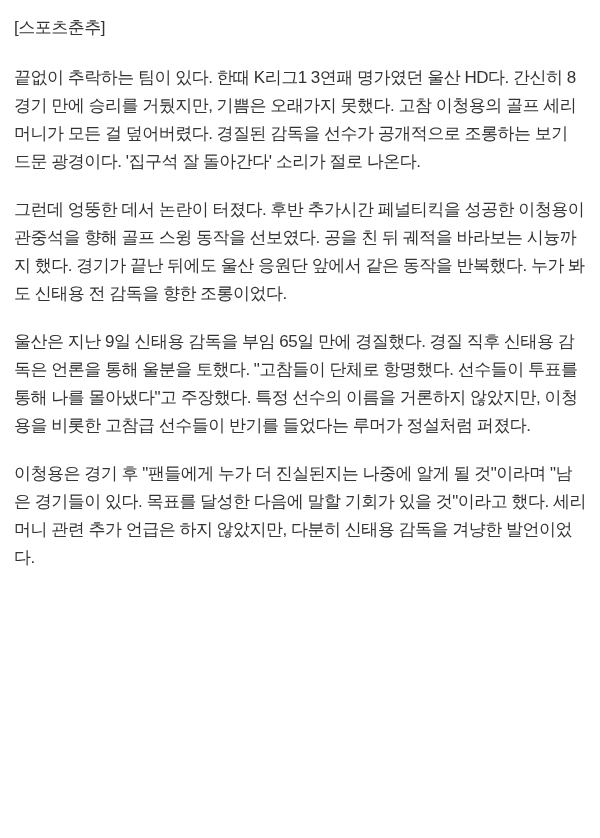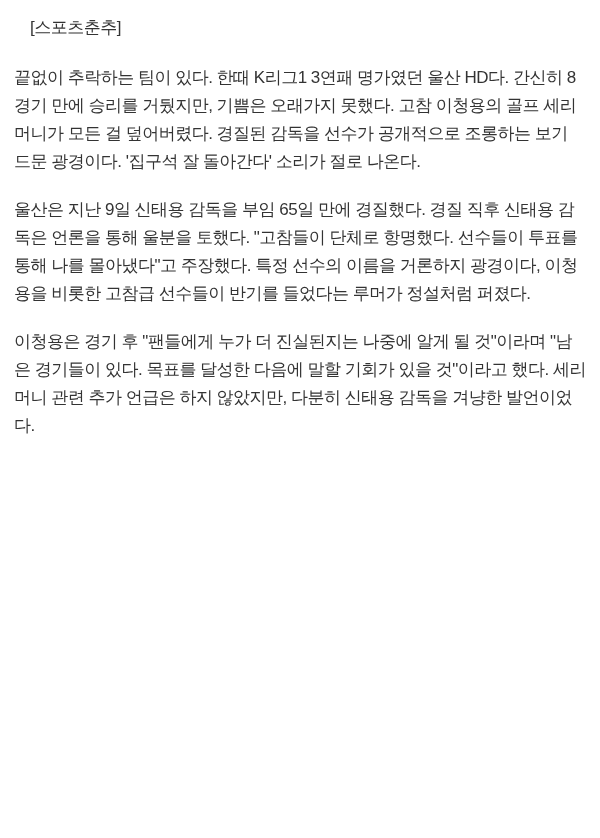--- a/index.html
+++ b/index.html
@@ -21,30 +21,31 @@
     font-family: "Liberation Sans", "DejaVu Sans", sans-serif;
     font-size: 17px;
     line-height: 28px;
     font-weight: 400;
     letter-spacing: -0.5px;
     color: #333333;
     word-break: break-all;
     text-align: left;
   }
   .press-tag {
-    margin: 0 0 22px 16px;
+    margin: 0 0 22px 0;
   }
   .para {
     margin: 8px 0 20px 0;
   }
   .para:last-child {
     margin-bottom: 0;
   }
 </style>
 </head>
 <body>
 
 <div class="article-page">
   <p class="press-tag">[스포츠춘추]</p>
   <p class="para">끝없이 추락하는 팀이 있다. 한때 K리그1 3연패 명가였던 울산 HD다. 간신히 8경기 만에 승리를 거뒀지만, 기쁨은 오래가지 못했다. 고참 이청용의 골프 세리머니가 모든 걸 덮어버렸다. 경질된 감독을 선수가 공개적으로 조롱하는 보기 드문 광경이다. '집구석 잘 돌아간다' 소리가 절로 나온다.</p>
-  <p class="para">울산은 지난 9일 신태용 감독을 부임 65일 만에 경질했다. 경질 직후 신태용 감독은 언론을 통해 울분을 토했다. "고참들이 단체로 항명했다. 선수들이 투표를 통해 나를 몰아냈다"고 주장했다. 특정 선수의 이름을 거론하지 광경이다, 이청용을 비롯한 고참급 선수들이 반기를 들었다는 루머가 정설처럼 퍼졌다.</p>
+  <p class="para">그런데 엉뚱한 데서 논란이 터졌다. 후반 추가시간 페널티킥을 성공한 이청용이 관중석을 향해 골프 스윙 동작을 선보였다. 공을 친 뒤 궤적을 바라보는 시늉까지 했다. 경기가 끝난 뒤에도 울산 응원단 앞에서 같은 동작을 반복했다. 누가 봐도 신태용 전 감독을 향한 조롱이었다.</p>
+  <p class="para">울산은 지난 9일 신태용 감독을 부임 65일 만에 경질했다. 경질 직후 신태용 감독은 언론을 통해 울분을 토했다. "고참들이 단체로 항명했다. 선수들이 투표를 통해 나를 몰아냈다"고 주장했다. 특정 선수의 이름을 거론하지 않았지만, 이청용을 비롯한 고참급 선수들이 반기를 들었다는 루머가 정설처럼 퍼졌다.</p>
   <p class="para">이청용은 경기 후 "팬들에게 누가 더 진실된지는 나중에 알게 될 것"이라며 "남은 경기들이 있다. 목표를 달성한 다음에 말할 기회가 있을 것"이라고 했다. 세리머니 관련 추가 언급은 하지 않았지만, 다분히 신태용 감독을 겨냥한 발언이었다.</p>
 </div>
 
 </body></html>

